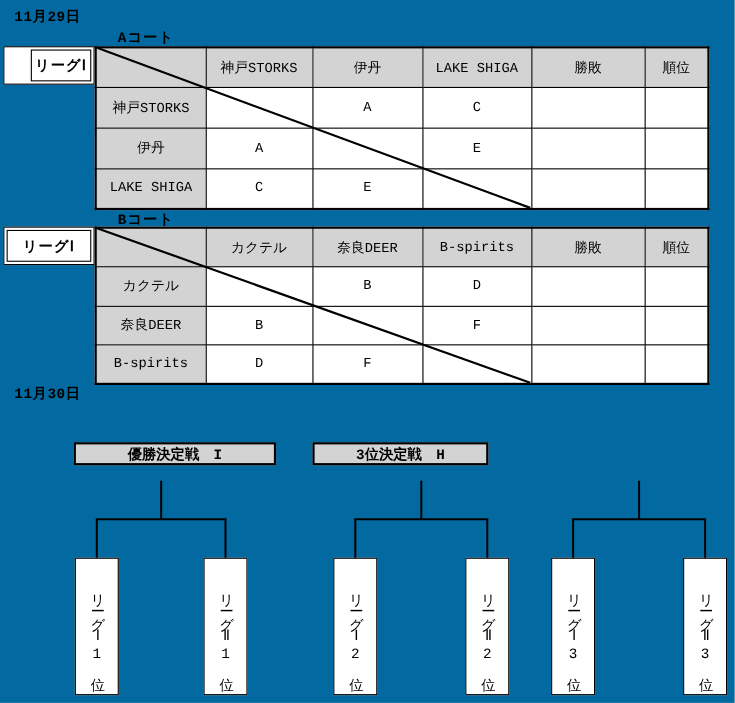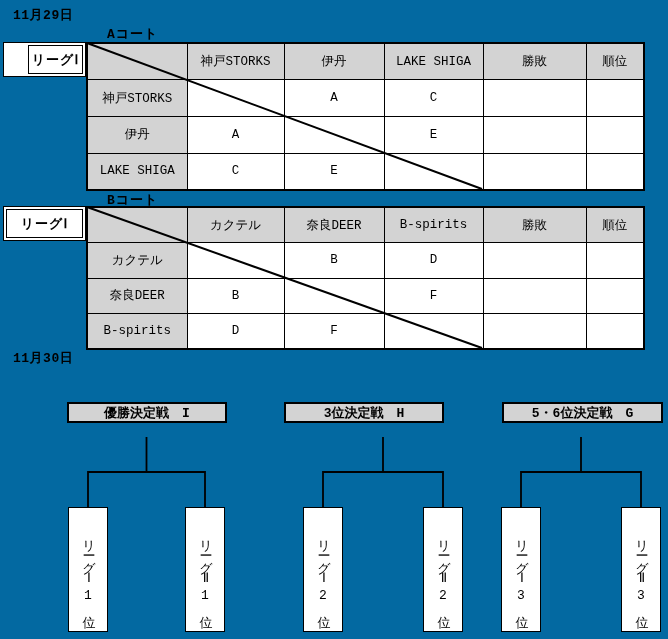--- a/index.html
+++ b/index.html
@@ -135,23 +135,22 @@
       <td class="gray">B-spirits</td>
       <td>D</td>
       <td>F</td>
       <td></td>
       <td></td>
       <td></td>
     </tr>
   </tbody>
     </table>
 
-  <div class="abs bracket-title" style="left:67px;width:160px;">優勝決定戦　I</div>
+  <div class="abs bracket-title" style="left:67px;width:184px;">優勝決定戦　I</div>
   <div class="abs bracket-title" style="left:284px;width:160px;">3位決定戦　H</div>
-  <div class="abs bracket-title" style="left:502px;width:161px;">5・6位決定戦　G</div>
 
   <div class="abs team-box" style="left:68px;">リーグⅠ1位</div>
   <div class="abs team-box" style="left:185px;">リーグⅡ1位</div>
   <div class="abs team-box" style="left:303px;">リーグⅠ2位</div>
   <div class="abs team-box" style="left:423px;">リーグⅡ2位</div>
   <div class="abs team-box" style="left:501px;">リーグⅠ3位</div>
   <div class="abs team-box" style="left:621px;">リーグⅡ3位</div>
 
   <svg class="lines" width="668" height="639" viewBox="0 0 668 639">
 

